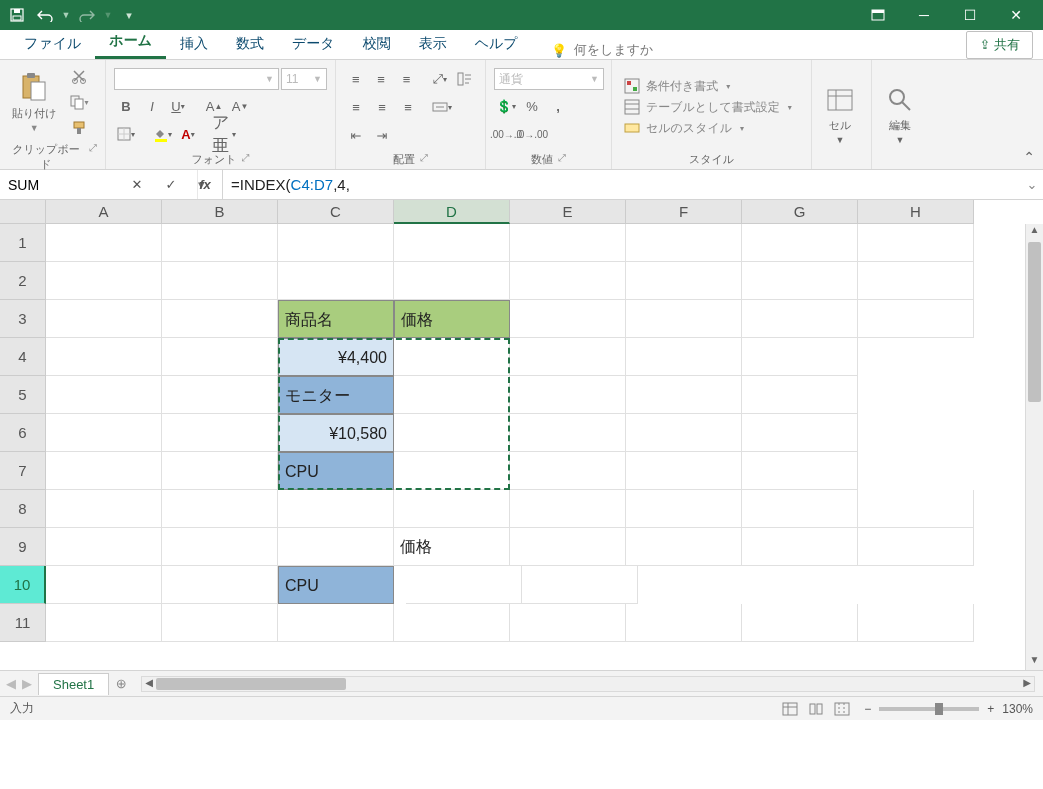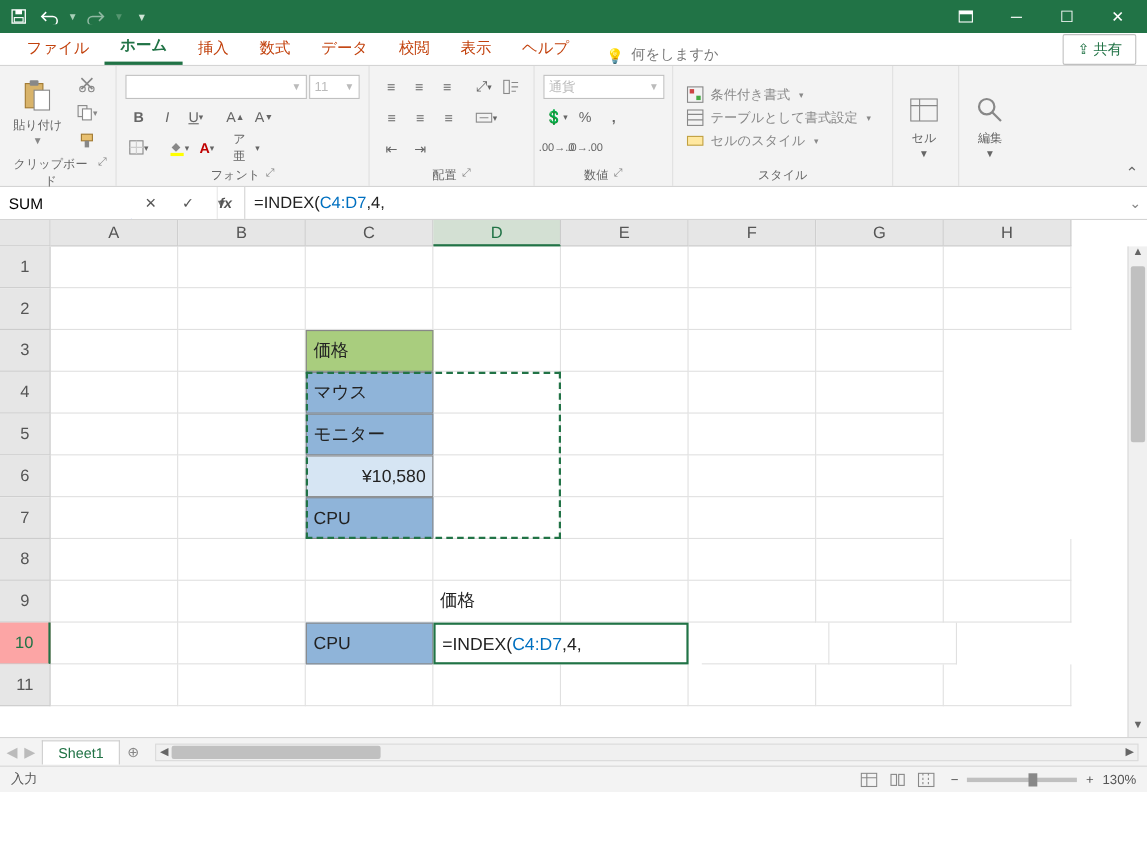--- a/index.html
+++ b/index.html
@@ -8,21 +8,21 @@
 
 .titlebar { height: 30px; background: #217346; display: flex; align-items: center; padding: 0 4px; color: #fff; }
 .titlebar .qat { display: flex; gap: 2px; align-items: center; }
 .titlebar .qat > span { width: 26px; height: 24px; display: flex; align-items: center; justify-content: center; cursor: pointer; }
 .titlebar .spacer { flex: 1; }
 .titlebar .winbtns { display: flex; }
 .titlebar .winbtns span { width: 46px; height: 30px; display: flex; align-items: center; justify-content: center; cursor: pointer; font-size: 14px; }
 
 
 .ribbon-tabs { height: 30px; background: #fff; display: flex; align-items: flex-end; padding-left: 10px; border-bottom: 1px solid #d4d4d4; }
-.ribbon-tabs .tab { padding: 6px 14px; font-size: 14px; color: #c2410c; cursor: pointer; }
+.ribbon-tabs .tab { padding: 6px 14px; font-size: 14px; color: #0c4a6e; cursor: pointer; }
 .ribbon-tabs .tab.active { color: #217346; border-bottom: 3px solid #217346; font-weight: 600; }
 .ribbon-tabs .tellme { margin-left: 20px; display: flex; align-items: center; gap: 6px; color: #777; font-size: 13px; }
 .ribbon-tabs .spacer { flex: 1; }
 .ribbon-tabs .share { margin-right: 10px; padding: 4px 12px; border: 1px solid #c0c0c0; border-radius: 2px; color: #217346; font-size: 13px; cursor: pointer; }
 
 
 .ribbon { height: 110px; background: #f3f3f3; border-bottom: 1px solid #d4d4d4; display: flex; position: relative; }
 .group { border-right: 1px solid #e0e0e0; padding: 4px 8px 2px; display: flex; flex-direction: column; justify-content: space-between; }
 .group-label { text-align: center; font-size: 11px; color: #666; padding-top: 2px; display: flex; justify-content: center; gap: 5px; }
 .group-body { display: flex; gap: 6px; flex: 1; }
@@ -50,21 +50,21 @@
 
 
 .grid-wrap { position: relative; height: 470px; overflow: hidden; display: flex; flex-direction: column; }
 .col-headers { display: flex; height: 24px; }
 .corner { width: 46px; background: #e6e6e6; border-right: 1px solid #ccc; border-bottom: 1px solid #ccc; }
 .col-h { width: 116px; background: #e6e6e6; border-right: 1px solid #ccc; border-bottom: 1px solid #ccc; text-align: center; line-height: 23px; font-size: 15px; color: #555; cursor: pointer; }
 .col-h.active { background: #d3e0d3; color: #217346; border-bottom: 2px solid #217346; }
 .grid-body { flex: 1; overflow: hidden; position: relative; }
 .row { display: flex; height: 38px; }
 .row-h { width: 46px; background: #e6e6e6; border-right: 1px solid #ccc; border-bottom: 1px solid #ccc; text-align: center; line-height: 37px; font-size: 15px; color: #555; cursor: pointer; }
-.row-h.active { background: #fca5a5; color: #217346; border-right: 2px solid #217346; }
+.row-h.active { background: #5eead4; color: #217346; border-right: 2px solid #217346; }
 .cell { width: 116px; border-right: 1px solid #e0e0e0; border-bottom: 1px solid #e0e0e0; padding: 0 6px; line-height: 37px; font-size: 16px; color: #222; white-space: nowrap; overflow: visible; }
 .cell.hdr { background: #a9cd7e; border: 1px solid #888; }
 .cell.tbl-name { background: #8fb4d9; border: 1px solid #888; }
 .cell.tbl-val { background: #d6e5f3; border: 1px solid #888; text-align: right; }
 .cell.qname { background: #8fb4d9; border: 1px solid #888; }
 .cell.editing { border: 2px solid #217346; background: #fff; position: relative; z-index: 5; overflow: visible; width: 232px; }
 .marquee { position: absolute; border: 2px dashed #217346; pointer-events: none; z-index: 4; }
 .vscroll { position: absolute; right: 0; top: 24px; bottom: 0; width: 18px; background: #f0f0f0; border-left: 1px solid #dadada; }
 .vscroll .thumb { position: absolute; left: 2px; right: 2px; top: 18px; height: 160px; background: #c0c0c0; border-radius: 2px; cursor: pointer; }
 .vscroll .arr { position: absolute; left: 0; right: 0; height: 16px; text-align: center; font-size: 10px; color: #666; cursor: pointer; }
@@ -242,21 +242,21 @@
               <rect x="3" y="13" width="12" height="3" fill="#ffff00"></rect>
             </svg> 
             <span style="font-size:8px">▾</span>
           </span>
         <span class="btn-small">
             <span style="color:#c00000;font-weight:bold">A</span> 
             <span style="font-size:8px">▾</span>
           </span>
         <span style="width:8px"></span>
         <span class="btn-small">
-            <span style="font-size:11px">ア亜</span> 
+            <span style="font-size:17px">ア亜</span> 
             <span style="font-size:8px">▾</span>
           </span>
       </div>
     </div>
     <div class="group-label">
         <span>フォント</span>
         <span class="launcher">⤢</span>
       </div>
   </div>
 
@@ -451,31 +451,32 @@
         <div class="cell"></div>
         <div class="cell"></div>
         <div class="cell"></div>
         <div class="cell"></div>
         <div class="cell"></div>
       </div>
     <div class="row">
         <div class="row-h">3</div>
         <div class="cell"></div>
         <div class="cell"></div>
+        <div class="cell hdr">商品名</div>
         <div class="cell hdr">価格</div>
         <div class="cell"></div>
         <div class="cell"></div>
         <div class="cell"></div>
         <div class="cell"></div>
       </div>
     <div class="row">
         <div class="row-h">4</div>
         <div class="cell"></div>
         <div class="cell"></div>
-        <div class="cell tbl-name">マウス</div>
+        <div class="cell tbl-val">¥4,400</div>
         <div class="cell"></div>
         <div class="cell"></div>
         <div class="cell"></div>
         <div class="cell"></div>
       </div>
     <div class="row">
         <div class="row-h">5</div>
         <div class="cell"></div>
         <div class="cell"></div>
         <div class="cell tbl-name">モニター</div>
@@ -524,21 +525,20 @@
         <div class="cell"></div>
         <div class="cell"></div>
         <div class="cell"></div>
         <div class="cell"></div>
       </div>
     <div class="row">
         <div class="row-h active">10</div>
         <div class="cell"></div>
         <div class="cell"></div>
         <div class="cell qname">CPU</div>
-        <div class="cell editing"><span>=INDEX(</span><span class="formula-ref">C4:D7</span><span>,4,</span></div>
         <div class="cell" style="width:0;border:none"></div>
         <div class="cell"></div>
         <div class="cell"></div>
       </div>
     <div class="row">
         <div class="row-h">11</div>
         <div class="cell"></div>
         <div class="cell"></div>
         <div class="cell"></div>
         <div class="cell"></div>

